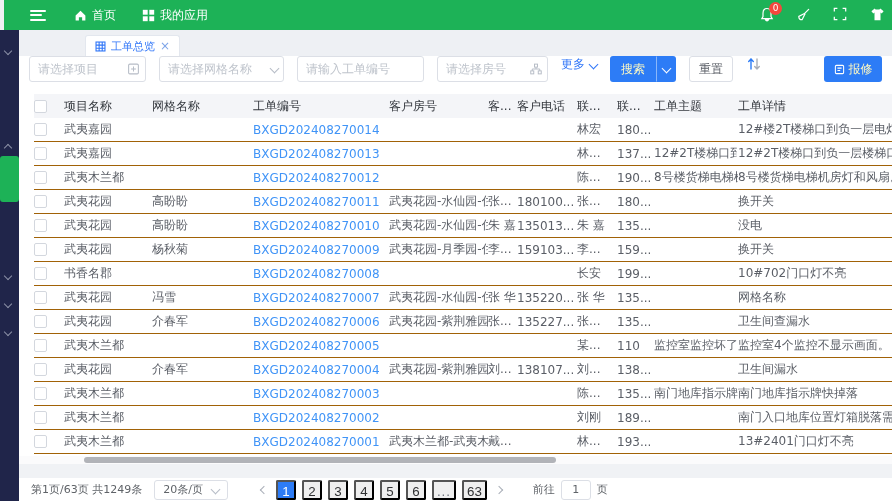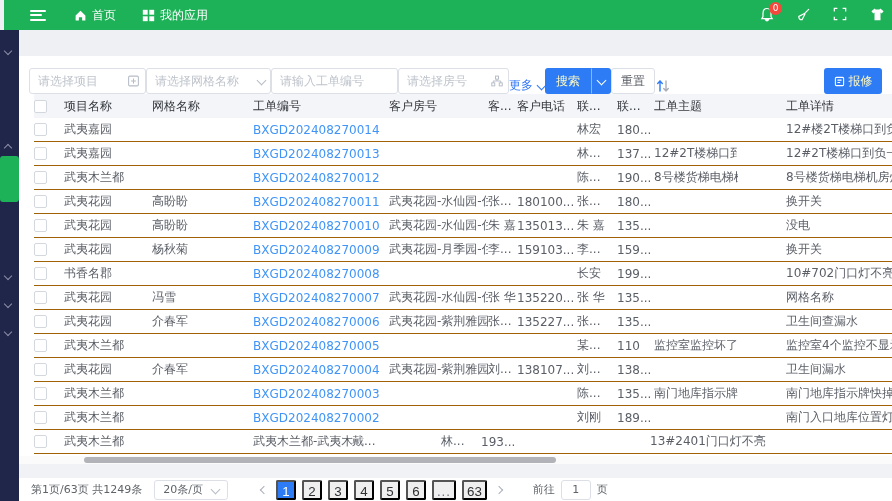--- a/index.html
+++ b/index.html
@@ -29,21 +29,21 @@
 
   
   .main { position:absolute; top:30px; left:19px; right:0; bottom:0; background:#eef0f4; }
   .tabbar { position:absolute; top:0; left:0; right:0; height:26px; display:flex; align-items:flex-end; padding-left:66px; }
   .tab { height:21px; background:#fff; border:1px solid #e3e7ee; border-bottom:none; border-radius:3px 3px 0 0; display:flex; align-items:center; gap:5px; padding:0 9px; color:#3076f8; font-size:11px; cursor:pointer; }
   .tab .close { color:#7da4e8; font-size:12px; line-height:1; cursor:pointer; }
 
   .content { position:absolute; top:26px; left:0; right:0; bottom:0; background:#fff; }
 
   
-  .filters { height:38px; display:flex; align-items:flex-end; padding:0 10px; }
+  .filters { height:38px; display:flex; align-items:flex-start; padding:0 10px; gap:13px; }
   .f-input { position:relative; height:26px; border:1px solid #dcdfe6; border-radius:3px; background:#fff; flex:none; }
   .f-input input { width:100%; height:100%; border:none; outline:none; padding:0 22px 0 8px; font-size:12px; color:#5a5e66; background:transparent; font-family:inherit; }
   .f-input input::placeholder { color:#bfc4cc; }
   .sfx { position:absolute; right:5px; top:50%; transform:translateY(-50%); display:flex; align-items:center; }
   .sel-chev { width:8px; height:8px; position:relative; }
   .sel-chev::before { content:""; position:absolute; left:1px; top:0; width:6px; height:6px; border-right:1.4px solid #b6bcc6; border-bottom:1.4px solid #b6bcc6; transform:rotate(45deg); }
   .more-link { color:#3076f8; display:flex; align-items:center; gap:4px; cursor:pointer; flex:none; }
   .more-link .sel-chev::before { border-color:#3076f8; }
   .btn { height:26px; border-radius:3px; border:1px solid transparent; font-size:12px; display:flex; align-items:center; justify-content:center; cursor:pointer; flex:none; font-family:inherit; }
   .btn-split { display:flex; flex:none; }
@@ -64,21 +64,21 @@
   .c-check { width:30px; display:flex; align-items:center; }
   .c-project { width:88px; }
   .c-grid { width:101px; }
   .c-orderno { width:136px; }
   .c-room { width:99px; }
   .c-custname { width:29px; }
   .c-custphone { width:60px; }
   .c-contact { width:40px; }
   .c-cphone { width:37px; }
   .c-subject { width:84px; }
-  .c-detail { flex:1 1 auto;margin-left:48px; }
+  .c-detail { flex:1 1 auto; }
   .checkbox { width:13px; height:13px; border:1px solid #d3d7de; border-radius:2px; background:#fff; cursor:pointer; }
   .link { color:#4094f7; text-decoration:none; cursor:pointer; }
 
   
   .hscroll { position:absolute; left:0; right:0; top:400px; height:8px; background:#fbfbfc; }
   .hthumb { position:absolute; left:65px; top:1px; width:472px; height:6px; background:#b1b3b8; border-radius:3px; cursor:pointer; }
   .grayband { position:absolute; left:0; right:0; top:408px; height:14px; background:#f0f2f5; }
   .pagebar { position:absolute; left:0; right:0; bottom:0; height:23px; background:#fff; display:flex; align-items:center; font-size:11px; color:#5f6368; padding-left:12px; }
   .psummary { flex:none; }
   .psize { margin-left:12px; height:20px; border:1px solid #dcdfe6; border-radius:3px; display:flex; align-items:center; gap:8px; padding:0 8px; color:#5f6368; cursor:pointer; flex:none; }
@@ -153,20 +153,32 @@
     <span class="chev down" style="top:18px;"></span>
     <span class="chev up" style="top:112px;"></span>
     <div class="side-active"></div>
     <span class="chev down" style="top:243px;"></span>
     <span class="chev down" style="top:271px;"></span>
     <span class="chev down" style="top:299px;"></span>
   </div>
 
   <div class="main">
 
+    <div class="tabbar">
+      <div class="tab">
+        <span style="display:flex;">
+          <svg width="11" height="11" viewBox="0 0 16 16" fill="none" stroke="#3076f8" stroke-width="1.6">
+            <rect x="1.5" y="1.5" width="13" height="13"></rect>
+              <path d="M1.5 6 H14.5 M1.5 10.5 H14.5 M6 1.5 V14.5 M10.5 1.5 V14.5"></path>
+          </svg>
+        </span>
+        <span>工单总览</span>
+        <span class="close">×</span>
+      </div>
+    </div>
 
     <div class="content">
 
       <div class="filters">
         <div class="f-input" style="width:117px;">
           <input placeholder="请选择项目" style="">
           <span class="sfx">
             <svg width="13" height="13" viewBox="0 0 16 16" fill="none" stroke="#b6bcc6" stroke-width="1.3">
               <rect x="2" y="2" width="12" height="12" rx="1.5"></rect>
                 <path d="M5 8 H11 M8 5 V11"></path>
@@ -445,20 +457,21 @@
           <div class="cell c-subject"></div>
           <div class="cell c-detail">南门入口地库位置灯箱脱落需加装</div>
         </div>
 
         <div class="trow">
           <div class="cell c-check">
                 <span class="checkbox"></span>
               </div>
           <div class="cell c-project">武夷木兰都</div>
           <div class="cell c-grid"></div>
+          <div class="cell c-orderno"><a class="link">BXGD202408270001</a></div>
           <div class="cell c-room">武夷木兰都-武夷木兰...</div>
           <div class="cell c-custname">戴...</div>
           <div class="cell c-custphone"></div>
           <div class="cell c-contact">林...</div>
           <div class="cell c-cphone">193...</div>
           <div class="cell c-subject"></div>
           <div class="cell c-detail">13#2401门口灯不亮</div>
         </div>
       </div>
       </div>

